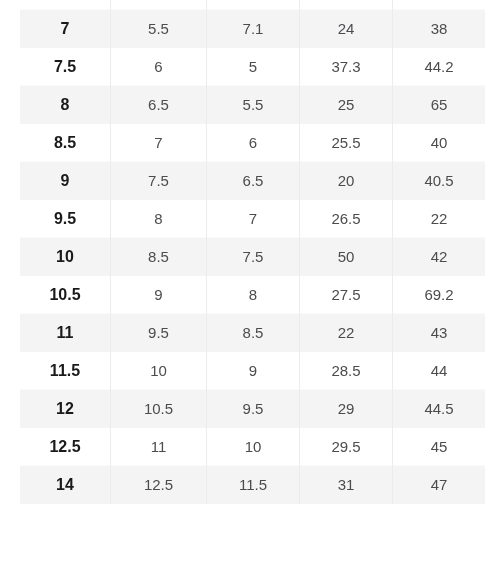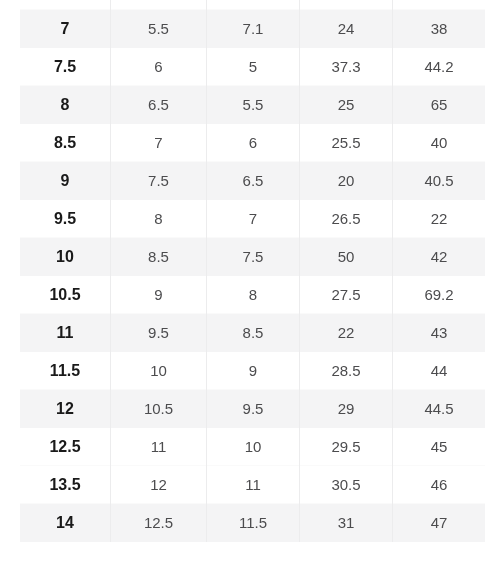--- a/index.html
+++ b/index.html
@@ -177,27 +177,20 @@
           <td class="col-3 value-cell">29</td>
           <td class="col-4 value-cell">44.5</td>
         </tr>
         <tr class="row-plain">
           <td class="col-0 primary-cell">12.5</td>
           <td class="col-1 value-cell">11</td>
           <td class="col-2 value-cell">10</td>
           <td class="col-3 value-cell">29.5</td>
           <td class="col-4 value-cell">45</td>
         </tr>
-        <tr class="row-plain">
-          <td class="col-0 primary-cell">13.5</td>
-          <td class="col-1 value-cell">12</td>
-          <td class="col-2 value-cell">11</td>
-          <td class="col-3 value-cell">30.5</td>
-          <td class="col-4 value-cell">46</td>
-        </tr>
         <tr class="row-shaded">
           <td class="col-0 primary-cell">14</td>
           <td class="col-1 value-cell">12.5</td>
           <td class="col-2 value-cell">11.5</td>
           <td class="col-3 value-cell">31</td>
           <td class="col-4 value-cell">47</td>
         </tr>
       </tbody>
   </table>
 </div>

